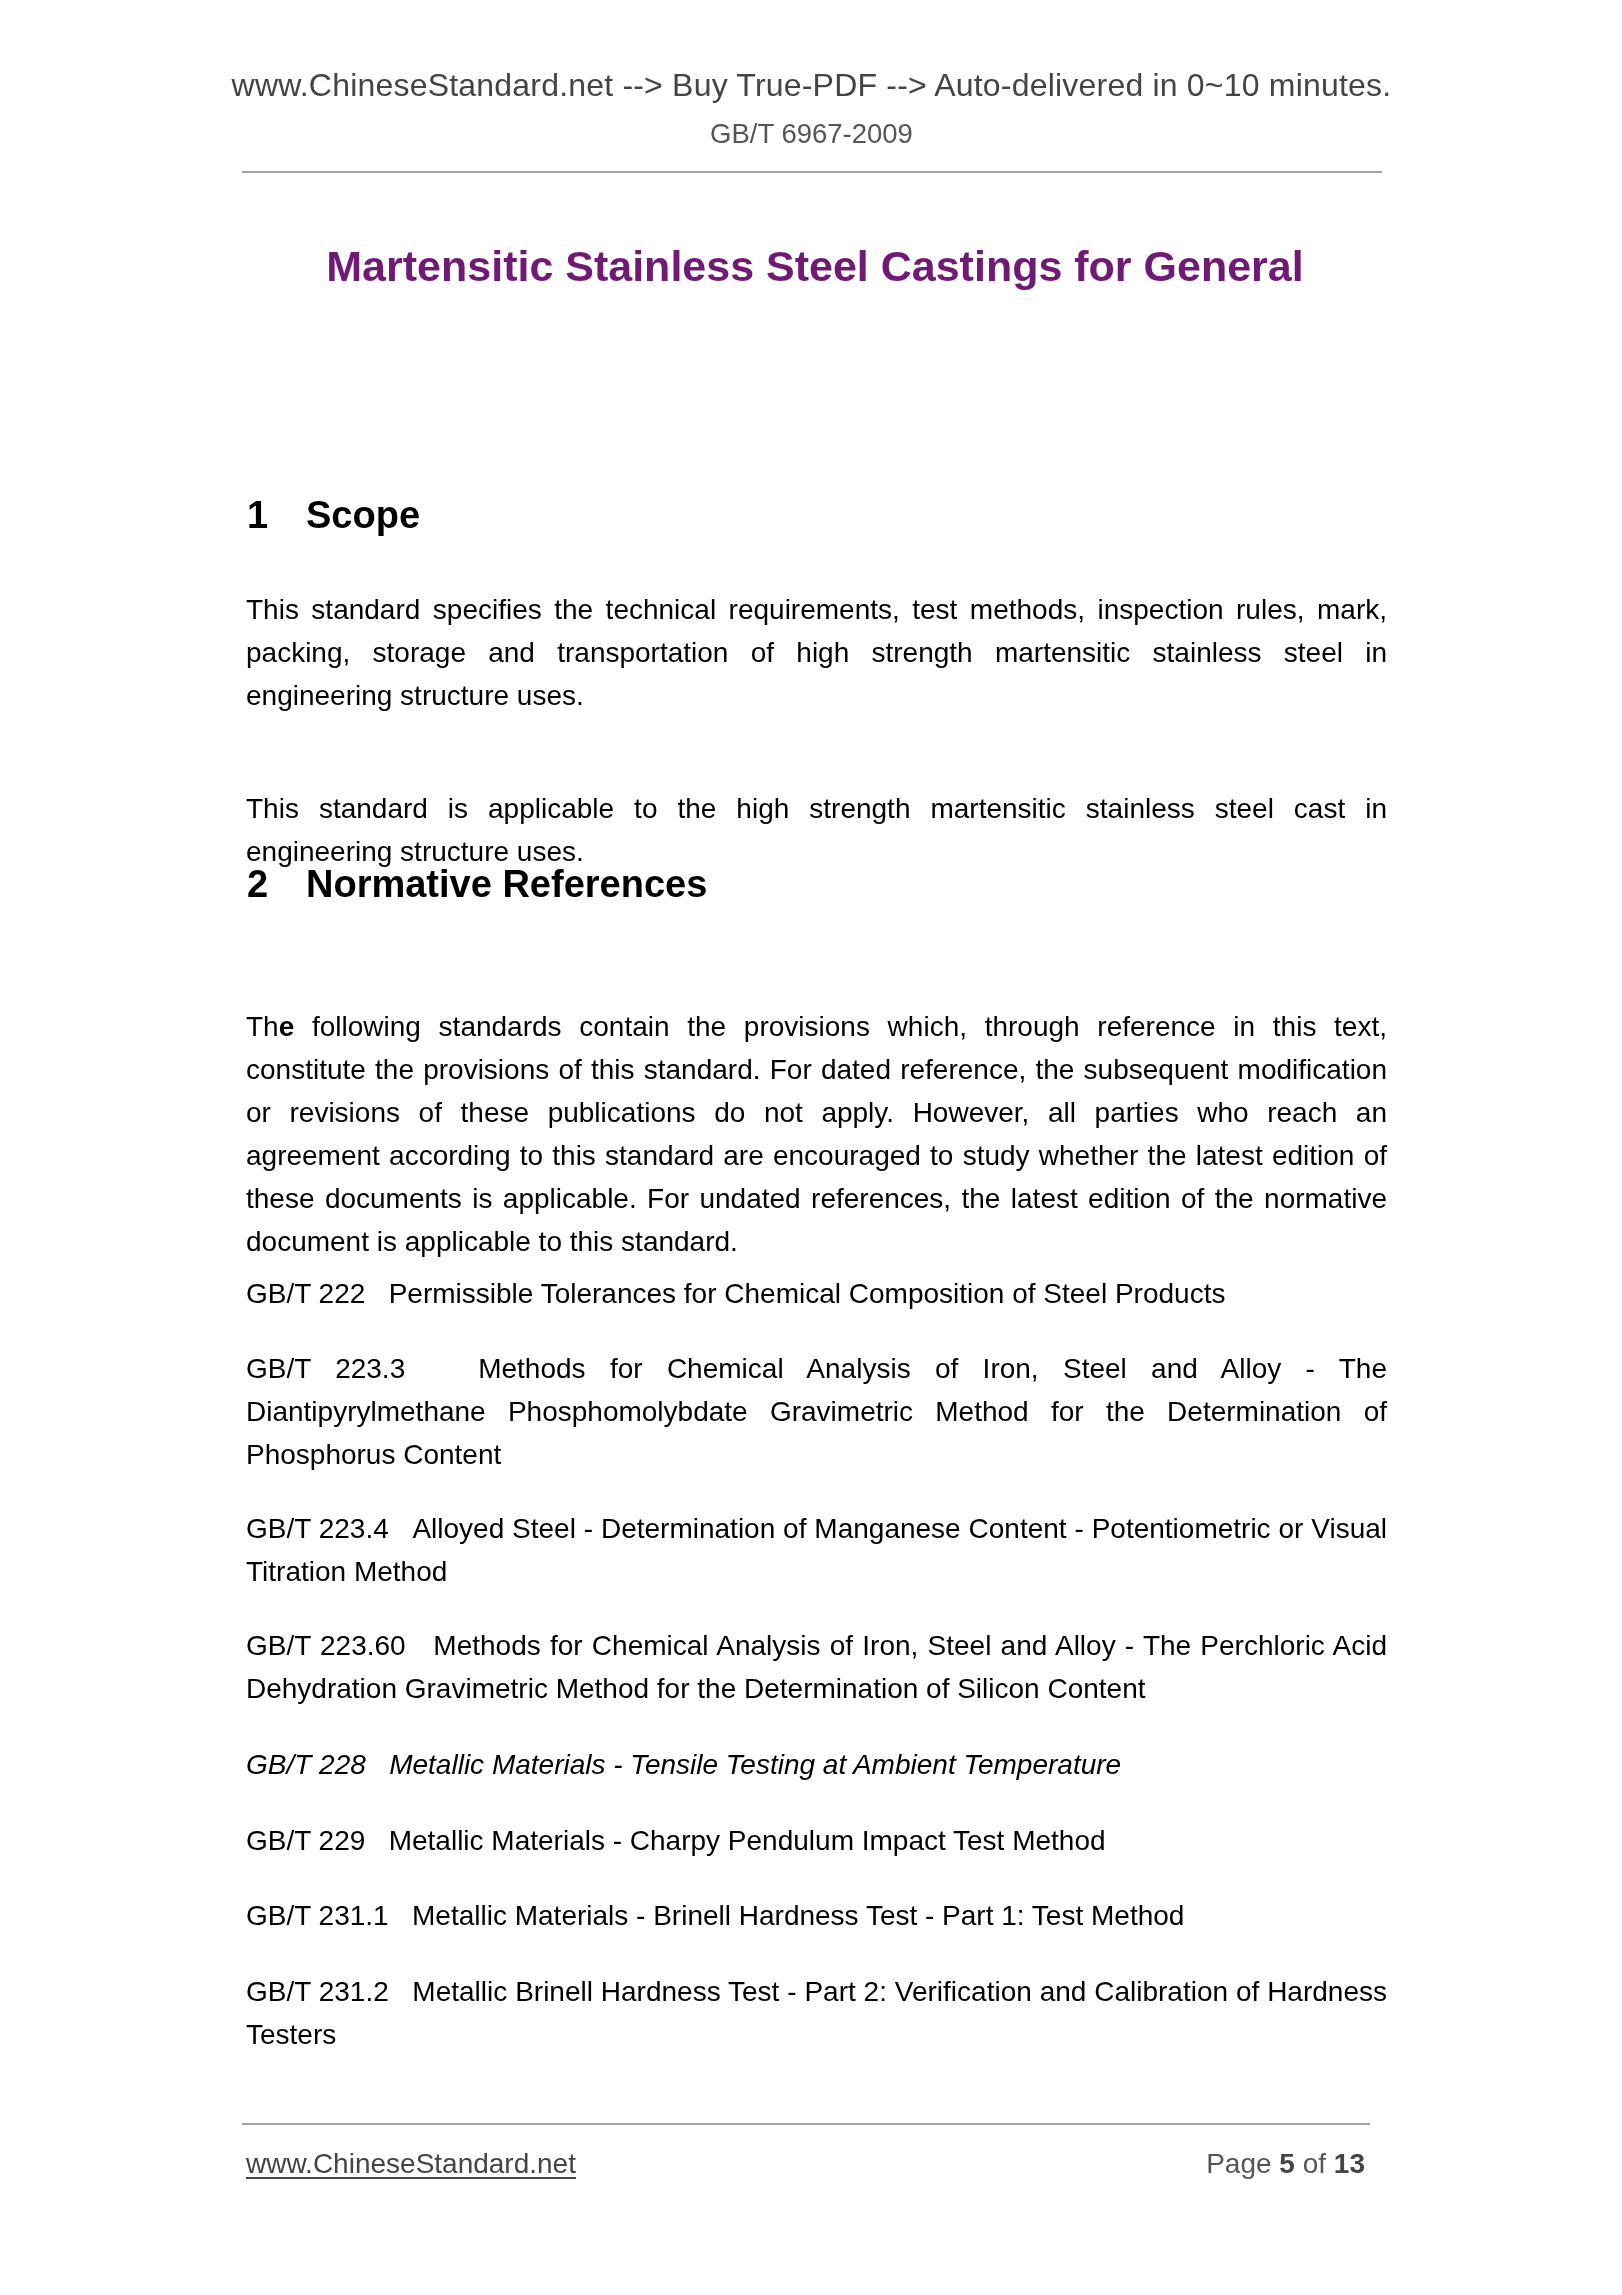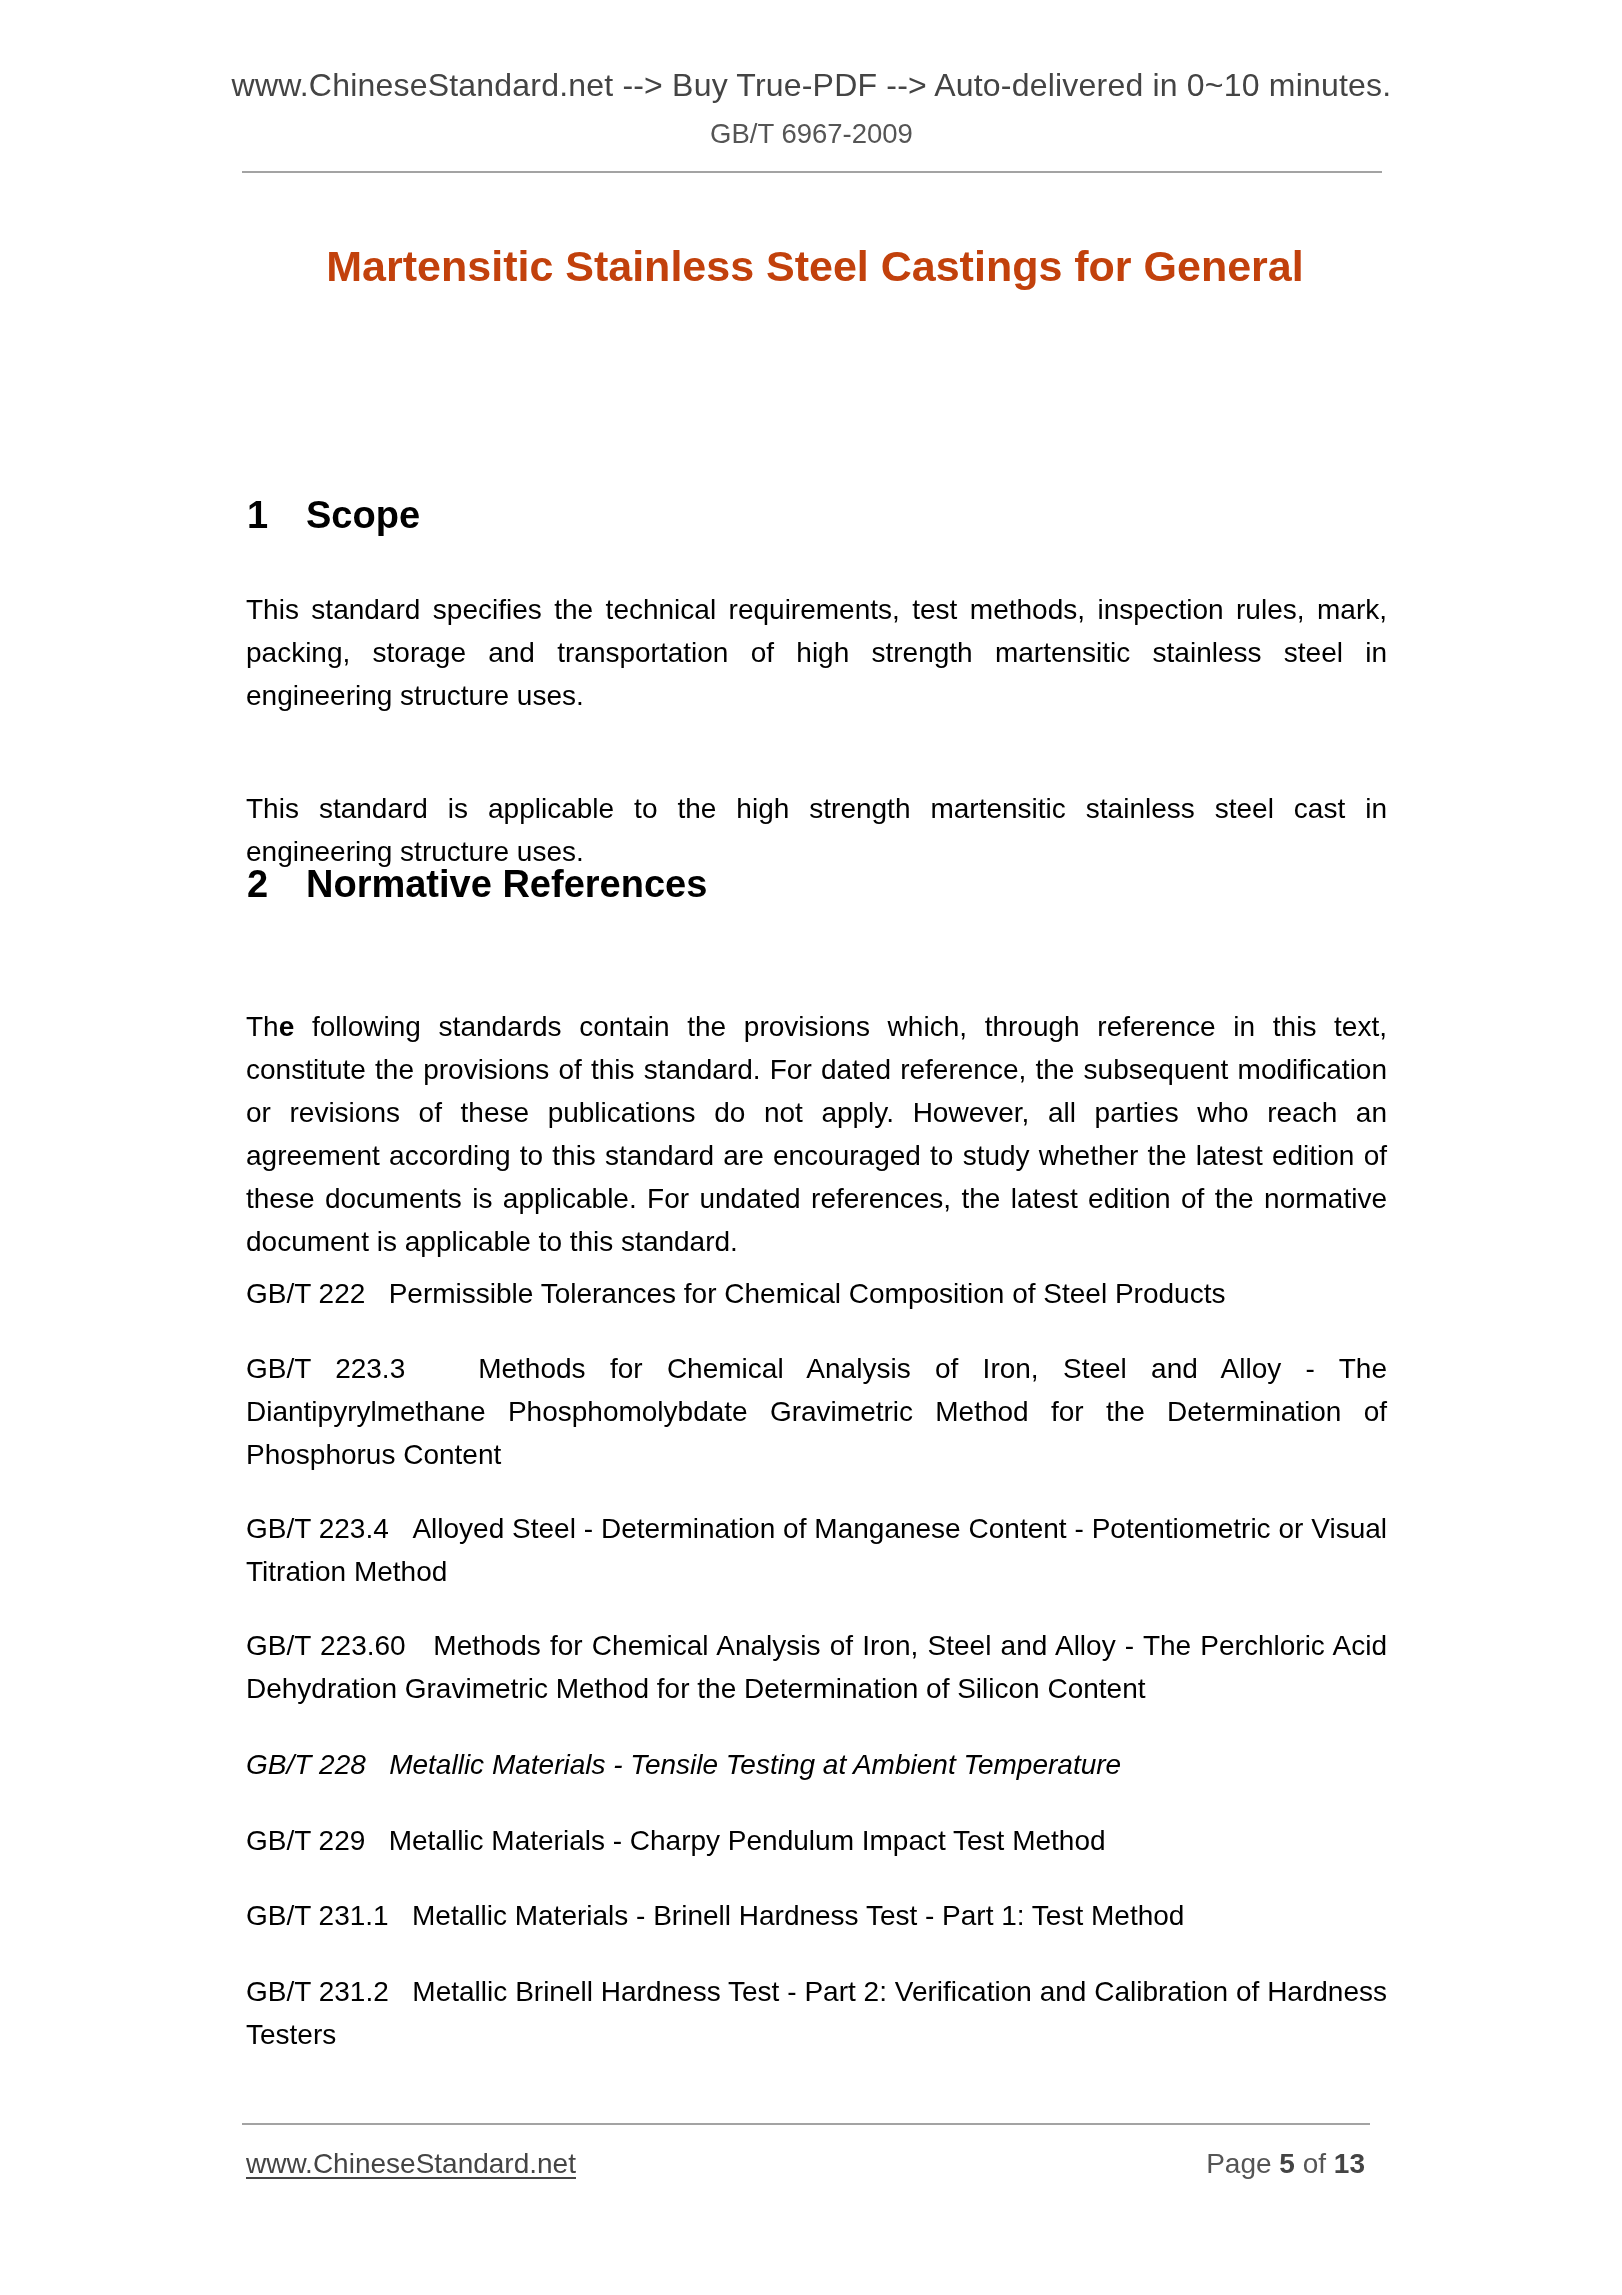--- a/index.html
+++ b/index.html
@@ -2,21 +2,21 @@
 <html style="font-size:13.3px"><head>
 <meta charset="utf-8">
 <style>
   html, body { margin:0; padding:0; background:#ffffff; }
   body { width:1623px; height:2295px; position:relative; overflow:hidden;
          font-family:"Liberation Sans", sans-serif; color:#000; }
   .abs { position:absolute; }
   .hdr1 { left:0; width:1623px; top:60px; text-align:center; font-size:32px; line-height:50px; color:#444; letter-spacing:0.2px; }
   .hdr2 { left:0; width:1623px; top:115px; text-align:center; font-size:27.5px; line-height:37px; color:#555; }
   .rule { height:1.7px; background:#a3a3a3; }
-  .title { left:242px; width:1146px; text-align:center; font-weight:bold; font-size:43px; color:#c2410c; }
+  .title { left:242px; width:1146px; text-align:center; font-weight:bold; font-size:43px; color:#701a75; }
   .title-line { display:block; height:86px; line-height:86px; }
   .h { left:247px; font-weight:bold; font-size:38px; line-height:50px; white-space:nowrap; }
   .h .num { display:inline-block; width:59px; }
   .para { left:246px; width:1141px; font-size:28px; line-height:43px; text-align:justify; text-align-last:left; }
   .para b { font-weight:bold; }
   .ref .code { white-space:pre; }
   .footer-link { left:246px; top:2145px; font-size:28px; line-height:37px; color:#444; text-decoration:underline; text-underline-offset:4.2px; text-decoration-thickness:1.7px; }
   .footer-page { right:258px; top:2145px; font-size:28px; line-height:37px; color:#555; white-space:pre; }
   .footer-page b { font-weight:bold; color:#444; }
 </style>

